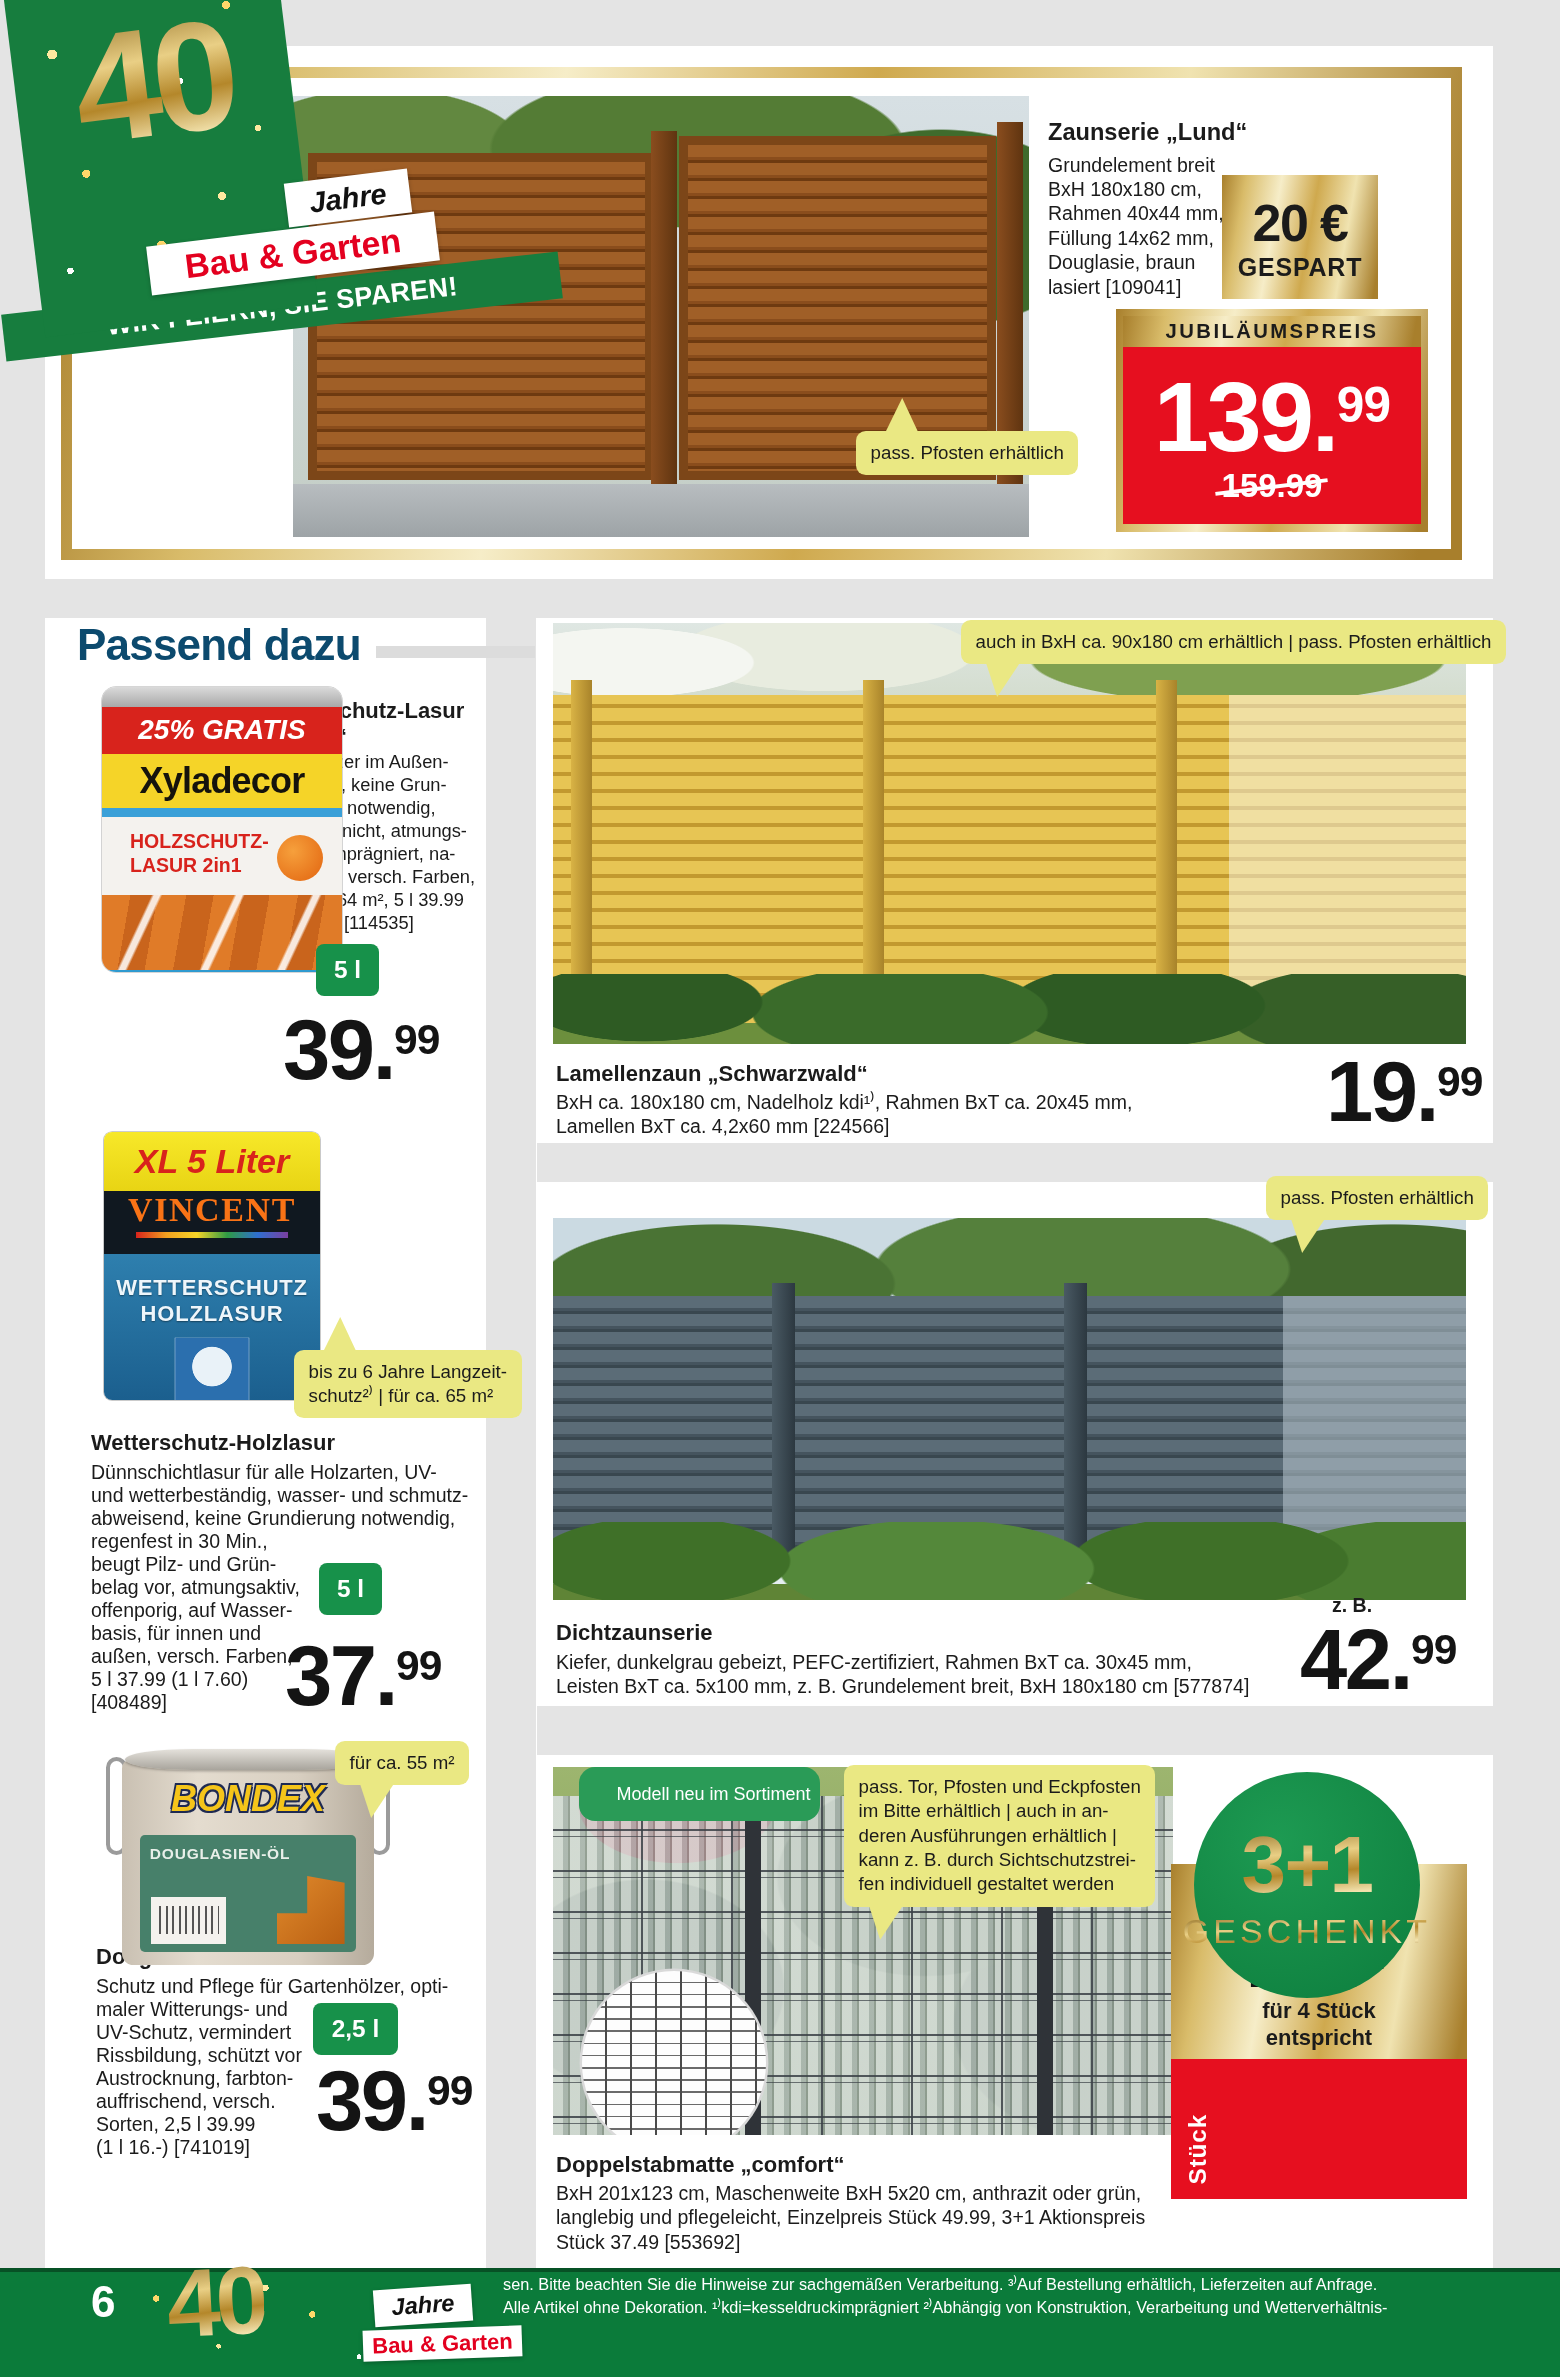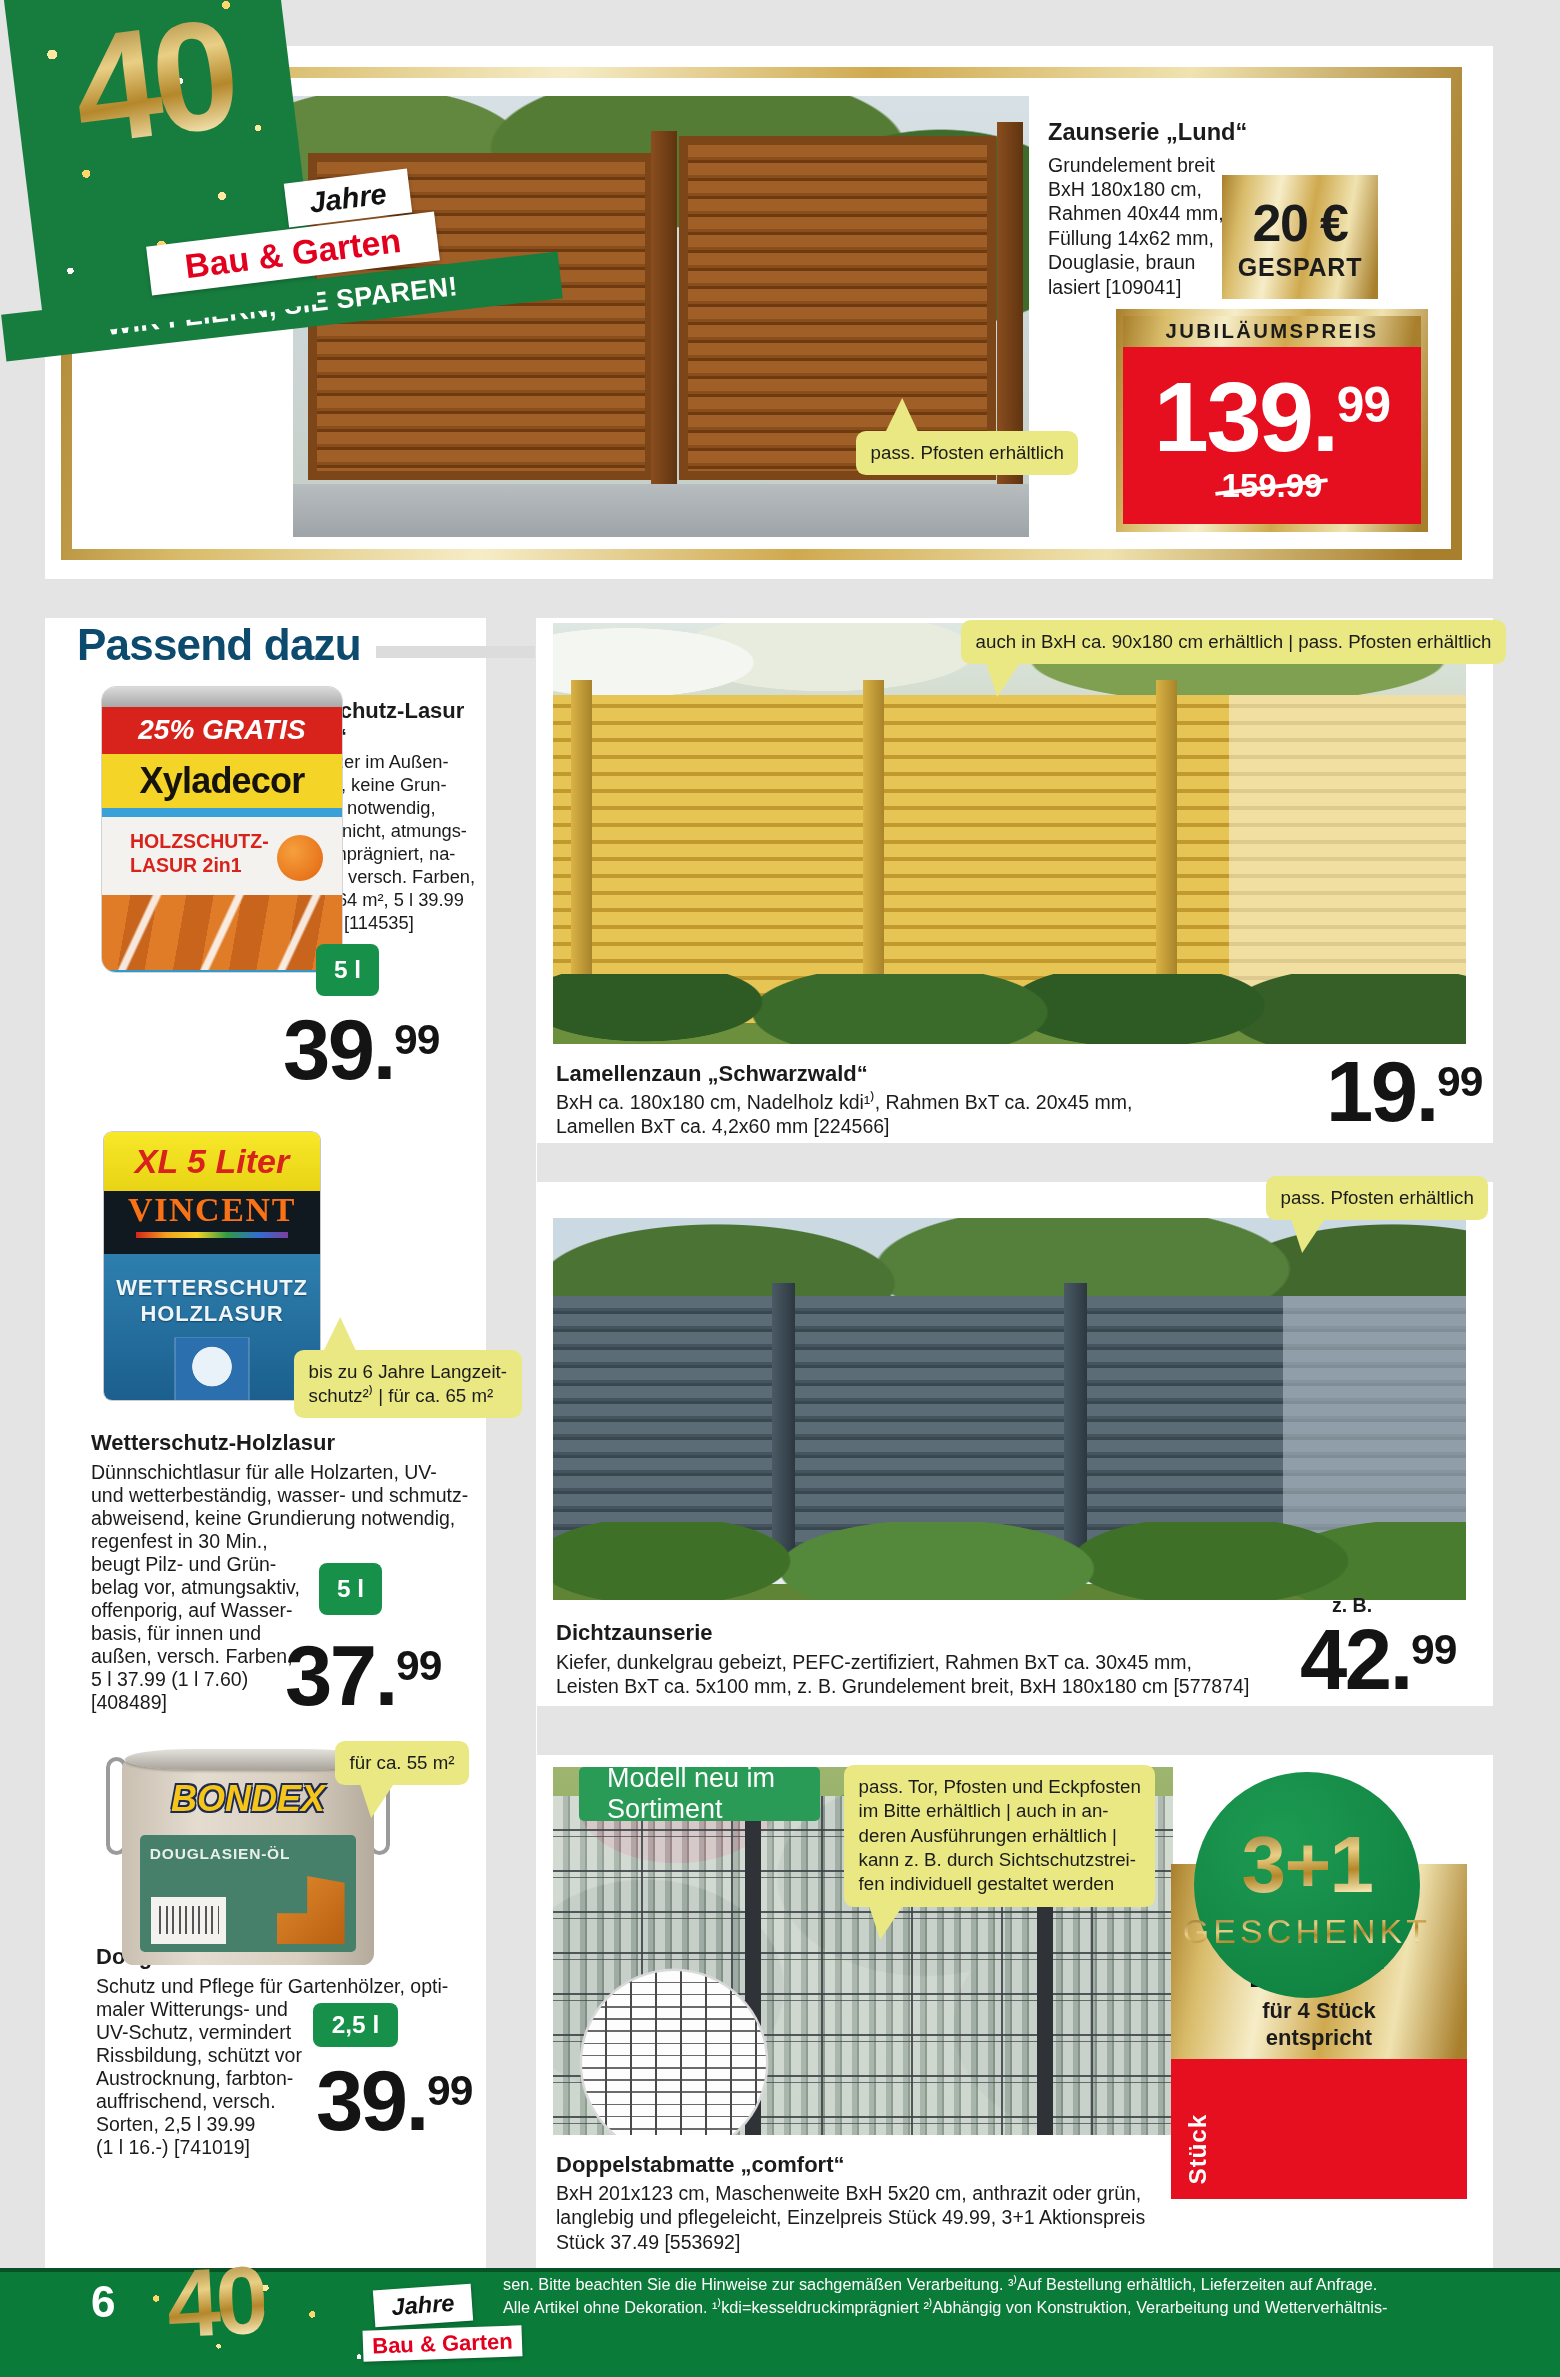--- a/index.html
+++ b/index.html
@@ -210,21 +210,21 @@
   .bx-barcode { position:absolute; left:11.4px; bottom:8.1px; width:75px; height:47px; background:#f4f2ee;
      background-image:repeating-linear-gradient(90deg,#555 0 2.4px, transparent 2.4px 6.5px);
      background-size:80% 60%; background-repeat:no-repeat; background-position:center; }
   .bx-handle { position:absolute; top:8.1px; width:21px; height:98px; border:4.9px solid #9b9b9b;
                border-radius:11.4px; background:transparent; }
   .bxh-l { left:-16.3px; } .bxh-r { right:-16.3px; }
   .bondex-tip { left:335px; top:1741px; }
   .bondex-title { left:96px; top:1944px; }
   .bondex-desc { left:96px; top:1975px; }
   .bondex-desc .p-line { line-height:23px; }
-  .bondex-badge { left:313px; top:2003px; width:85px; height:44px; }
+  .bondex-badge { left:313px; top:2003px; width:85px; height:52px; }
   .bondex-price { left:316px; top:2058px; font-size:85px; }
 
   
   .photo-dop { left:553px; top:1767px; width:620px; height:368px;
      background:
        radial-gradient(ellipse 163px 98px at 20% 10%, #b04a33 60%, transparent 61%),
        radial-gradient(ellipse 244px 163px at 60% 30%, #5d7d37 60%, transparent 61%),
        radial-gradient(ellipse 228px 179px at 15% 60%, #4c6b2c 60%, transparent 61%),
        radial-gradient(ellipse 260px 195px at 90% 70%, #587736 60%, transparent 61%),
        linear-gradient(180deg,#9db56f,#7a9a50); }
@@ -233,22 +233,22 @@
   .dop-wires { position:absolute; left:0; right:0; top:29px; bottom:0;
      background:
        repeating-linear-gradient(180deg, transparent 0 33px, rgba(58,64,70,.85) 33px 35px, transparent 35px 40px, rgba(58,64,70,.7) 40px 41px),
        repeating-linear-gradient(90deg, transparent 0 88px, rgba(58,64,70,.85) 88px 90px); }
   .dop-post { position:absolute; top:19.5px; bottom:0; width:16.3px; background:#2f3338; }
   .mesh-circle { position:absolute; left:29px; bottom:-19.5px; width:184px; height:184px; border-radius:50%;
      background:
        repeating-linear-gradient(90deg, transparent 0 23px, #4a4a4a 23px 25px),
        repeating-linear-gradient(180deg, transparent 0 10.6px, #6a6a6a 10.6px 12.2px),
        #fdfdfd; box-shadow:0 0 0 2.4px #d9d9d9; }
-  .dop-new { left:579px; top:1767px; width:241px; height:54px; background:#2a9b57; color:#fff; border-radius:5px;
-             display:flex; align-items:center; justify-content:center; font-size:27px; z-index:7;padding-left:28px; }
+  .dop-new { left:579px; top:1767px; width:241px; height:54px; background:#2a9b57; color:#fff; border-radius:16px;
+             display:flex; align-items:center; justify-content:center; font-size:18px; z-index:7;padding-left:28px; }
   .dop-tip { left:844px; top:1765px; white-space:normal; z-index:9; }
   .promo-circle { left:1194px; top:1772px; width:226px; height:226px; border-radius:50%;
       background:radial-gradient(circle at 38% 30%, #1d9a52, #0d7d3d); z-index:6;
       display:flex; flex-direction:column; align-items:center; justify-content:center; }
   .promo-top { font-size:80px; font-weight:800; letter-spacing:-1.6px; }
   .promo-bottom { font-size:34px; font-weight:400; letter-spacing:4.1px; margin-top:1.6px; }
   .bundle-panel { left:1171px; top:1864px; width:296px; height:195px; z-index:5;
       display:flex; flex-direction:column; align-items:center; justify-content:flex-end; padding-bottom:8.1px; }
   .bundle-price { font-size:62px; }
   .bundle-note { font-size:22px; font-weight:800; line-height:27px; text-align:center; }

